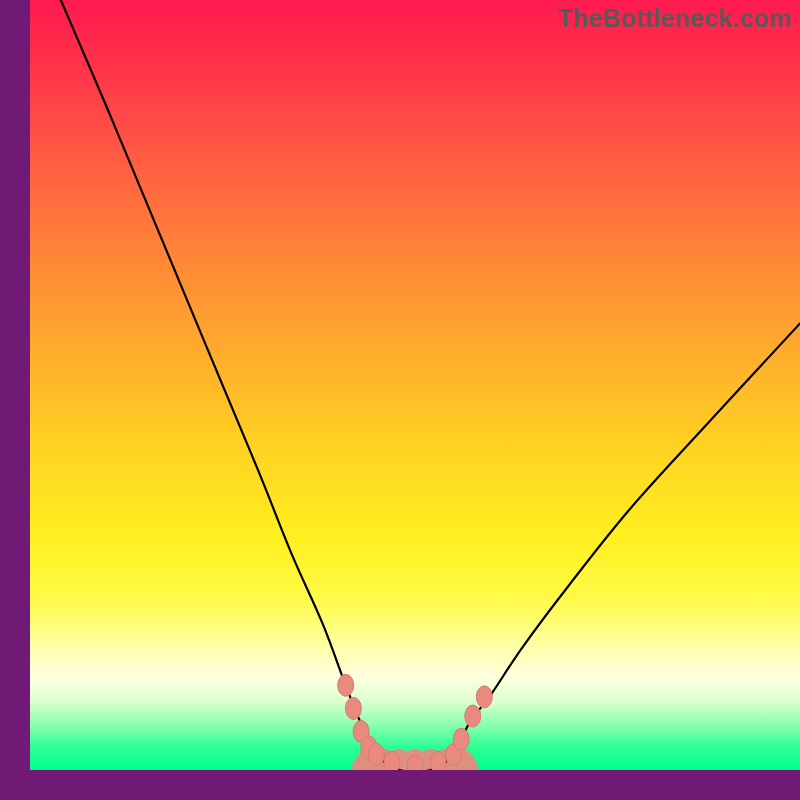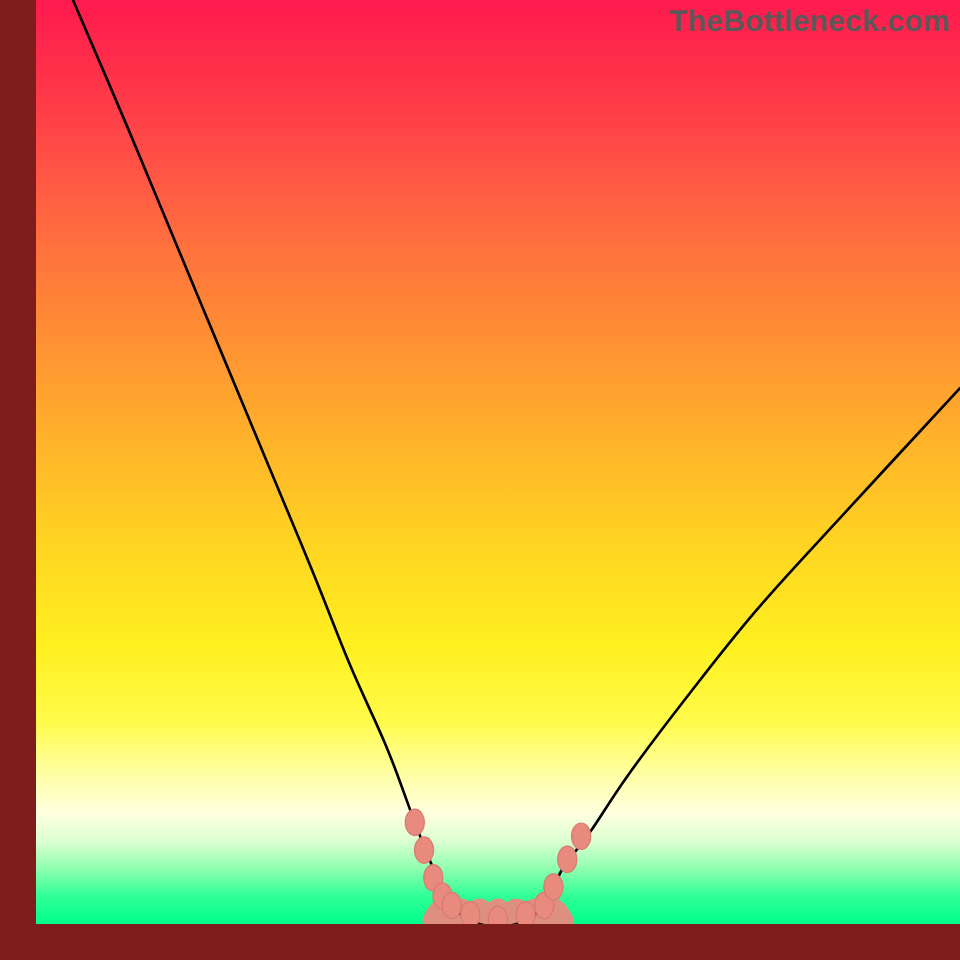--- a/index.html
+++ b/index.html
@@ -8,21 +8,21 @@
     width: 800px;
     height: 800px;
     overflow: hidden;
     background: #000;
     font-family: Arial, Helvetica, sans-serif;
   }
   .frame {
     position: relative;
     width: 800px;
     height: 800px;
-    background: #7f1d1d;
+    background: #701a75;
   }
   .plot-area {
     position: absolute;
     left: 30px;
     top: 0;
     width: 770px;
     height: 770px;
     overflow: hidden;
     background: linear-gradient(
       to bottom,

